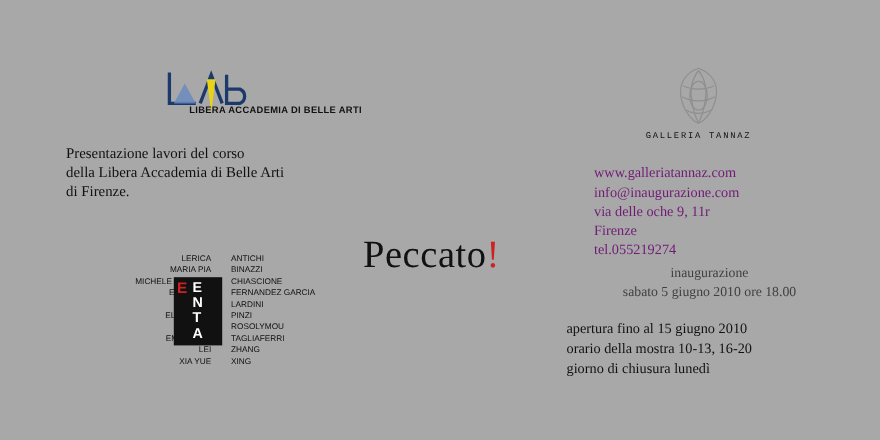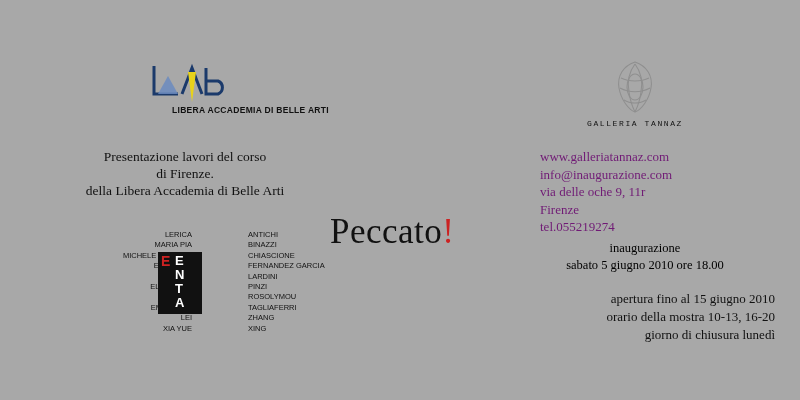--- a/index.html
+++ b/index.html
@@ -38,21 +38,20 @@
   .laba-caption {
     position: absolute;
     left: 24px;
     top: 33px;
     font-family: "Liberation Sans", sans-serif;
     font-size: 8.5px;
     font-weight: bold;
     letter-spacing: 0.3px;
     color: #111;
     white-space: nowrap;
-    margin-top: 10px;
   }
 
   
   .gallery-logo {
     position: absolute;
     left: 560px;
     top: 58px;
     width: 150px;
     text-align: center;
   }
@@ -68,23 +67,22 @@
     letter-spacing: 1.6px;
     color: #111;
     margin-top: 3px;
     white-space: nowrap;
   }
 
   
   .presentation {
     position: absolute;
     left: 60px;
-    top: 148px;
+    top: 131px;
     width: 250px;
-    text-align: center;
     font-size: 13.5px;
     line-height: 17px;
     color: #111;
   }
 
   
   .title {
     position: absolute;
     left: 330px;
     top: 165px;
@@ -117,21 +115,20 @@
     top: 0;
     text-align: right;
     white-space: nowrap;
   }
   .names .col-right {
     position: absolute;
     left: 150px;
     top: 0;
     text-align: left;
     white-space: nowrap;
-    margin-left: 38px;
   }
   
   .enteka {
     position: absolute;
     left: 98px;
     top: 22px;
     width: 44px;
     height: 62px;
     background: #111;
     color: #cc2222;
@@ -172,29 +169,29 @@
     white-space: nowrap;
   }
   .opening {
     position: absolute;
     left: 525px;
     top: 240px;
     width: 240px;
     text-align: center;
     font-size: 12.5px;
     line-height: 17px;
-    color: #000000;
+    color: #404040;
     white-space: nowrap;
   }
   .hours {
     position: absolute;
     left: 515px;
     top: 290px;
     width: 260px;
-    text-align: right;
+    text-align: left;
     font-size: 13px;
     line-height: 18px;
     color: #111;
     white-space: nowrap;
   }
 </style>
 </head>
 <body>
 
 <div class="page">
@@ -220,22 +217,22 @@
         <path d="M15 30 C24 35 36 35 45 30"></path>
         <path d="M19 42 C25 46 35 46 41 42"></path>
         <ellipse cx="30" cy="29" rx="8" ry="13"></ellipse>
       </g>
     </svg>
     <div class="gallery-name">GALLERIA TANNAZ</div>
   </div>
 
   <div class="presentation">
     <div>Presentazione lavori del corso</div>
+    <div>della Libera Accademia di Belle Arti</div>
     <div>di Firenze.</div>
-    <div>della Libera Accademia di Belle Arti</div>
   </div>
 
   <div class="title">
     <span>Peccato</span><span class="bang">!</span>
   </div>
 
   <div class="names">
     <div class="col-left">
       <div>LERICA</div>
       <div>MARIA PIA</div>

